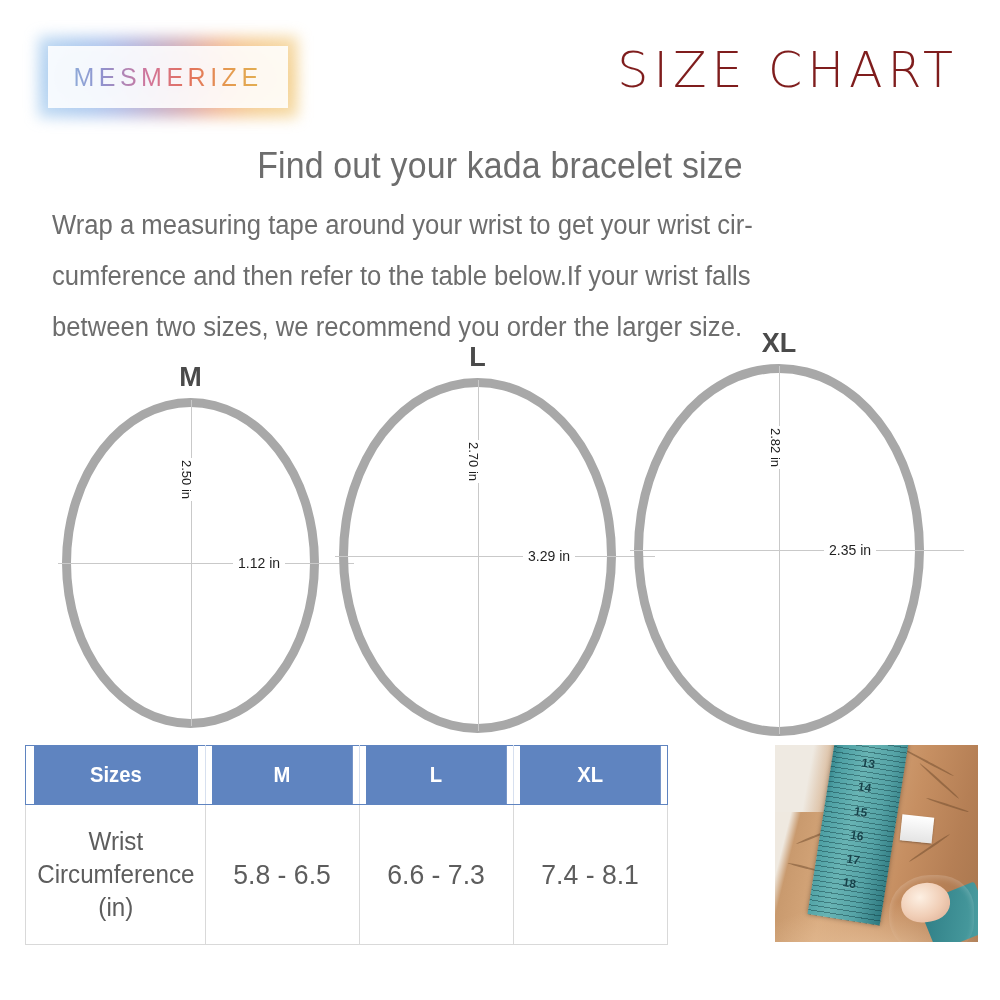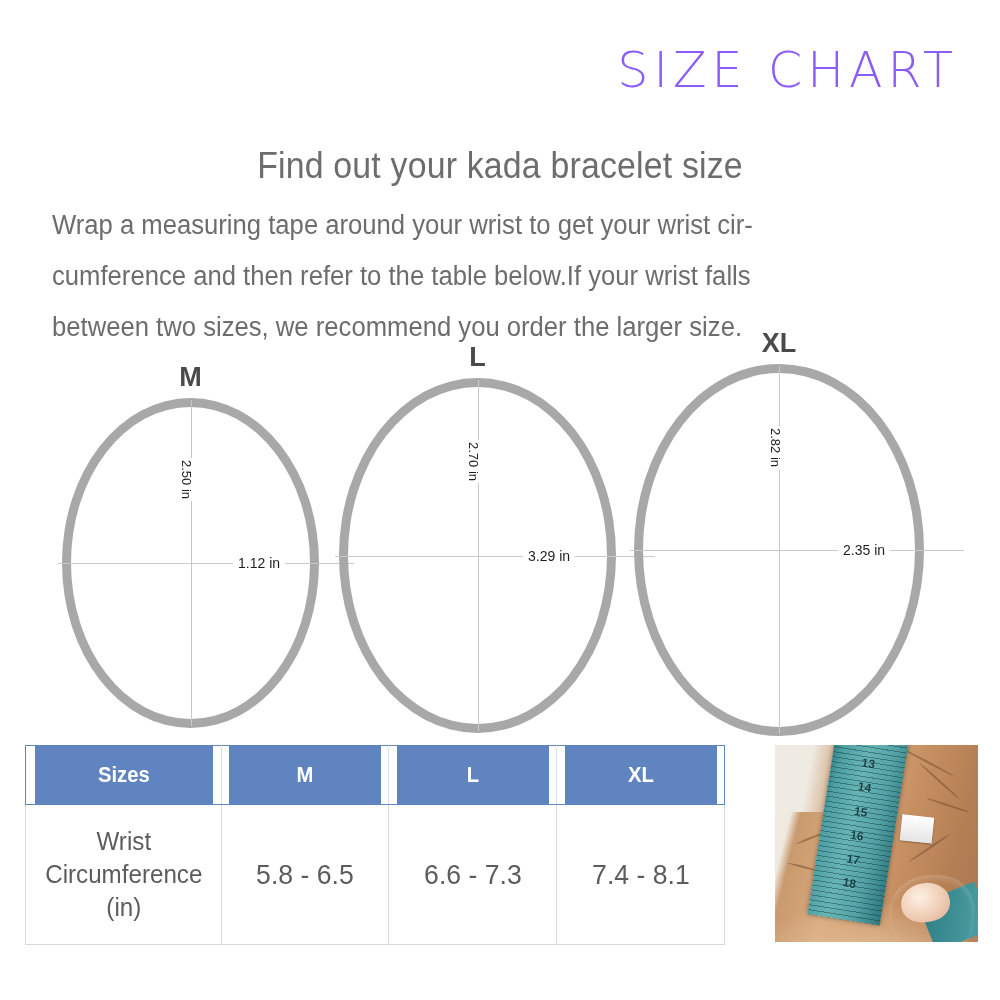--- a/index.html
+++ b/index.html
@@ -32,21 +32,21 @@
     display:flex;align-items:center;justify-content:center;
     font-size:25px;letter-spacing:4.5px;font-weight:400;
     background:linear-gradient(90deg,#8fc0e0 0%,#8f93cf 22%,#d2759a 42%,#e2705d 58%,#e59a4f 75%,#dfc255 100%);
     -webkit-background-clip:text;background-clip:text;
     -webkit-text-fill-color:transparent;color:transparent;
     white-space:nowrap;
   }
   .size-chart-title{
     position:absolute;right:42px;top:42px;
     font-size:49px;letter-spacing:5px;font-weight:300;
-    color:#8b5cf6;white-space:nowrap;
+    color:#7f1d1d;white-space:nowrap;
     font-family:"DejaVu Sans",sans-serif;
   }
 
   
   .heading{
     position:absolute;left:0;right:0;top:145px;text-align:center;
     font-size:36px;color:#6d6d6d;font-weight:400;letter-spacing:.2px;
     font-family:"Liberation Sans",sans-serif;
     transform:scaleX(.94);
   }
@@ -76,21 +76,21 @@
     transform-origin:left top;transform:rotate(90deg);
     background:#fff;padding:0 2px;font-weight:400;
   }
   .h-label{
     position:absolute;font-size:14px;color:#1f1f1f;white-space:nowrap;
     background:#fff;padding:0 5px;font-weight:400;
   }
 
   
   .table{
-    position:absolute;left:25px;top:745px;width:700px;height:197px;
+    position:absolute;left:25px;top:745px;width:643px;height:197px;
     border-collapse:collapse;table-layout:fixed;
   }
   .table th,.table td{
     border:1px solid #d9d9d9;text-align:center;vertical-align:middle;padding:0;
   }
   .table thead th{
     background:#5f84c0;color:#ffffff;font-size:22px;font-weight:700;height:58px;
     border:1px solid #5f84c0;border-right:1px solid #d7e0ef;
     transform:scaleX(.92);
   }
@@ -154,20 +154,25 @@
     position:absolute;left:74%;top:74%;width:30%;height:26%;
     background:linear-gradient(120deg,#2d7c84,#50a4a6);
     transform:rotate(-22deg);border-radius:3px;
   }
 </style>
 </head>
 <body>
 
 <div class="root">
 
+  <div class="logo-wrap">
+    <div class="logo-glow"></div>
+    <div class="logo-plate"></div>
+    <div class="logo-text">MESMERIZE</div>
+  </div>
 
   <div class="size-chart-title">SIZE CHART</div>
 
   <div class="heading">Find out your kada bracelet size</div>
 
   <div class="para">
     <div>Wrap a measuring tape around your wrist to get your wrist cir-</div>
     <div>cumference and then refer to the table below.If your wrist falls</div>
     <div>between two sizes, we recommend you order the larger size.</div>
   </div>
@@ -191,21 +196,21 @@
       <div class="v-label" style="left:142px;top:62px;">2.70 in</div>
       <div class="h-label" style="left:184px;top:170px;">3.29 in</div>
     </div>
 
     <div class="oval-unit" style="left:634px;top:14px;width:290px;height:372px;">
       <div class="size-letter" style="top:-34px;">XL</div>
       <div class="oval-ring"></div>
       <div class="v-line" style="top:2px;height:368px;"></div>
       <div class="h-line" style="left:-4px;width:334px;top:186px;"></div>
       <div class="v-label" style="left:149px;top:62px;">2.82 in</div>
-      <div class="h-label" style="left:204px;top:178px;">2.35 in</div>
+      <div class="h-label" style="left:190px;top:178px;">2.35 in</div>
     </div>
 
   </div>
 
   <table class="table">
     <thead>
       <tr>
         <th style="width:28%">Sizes</th>
         <th style="width:24%">M</th>
         <th style="width:24%">L</th>

